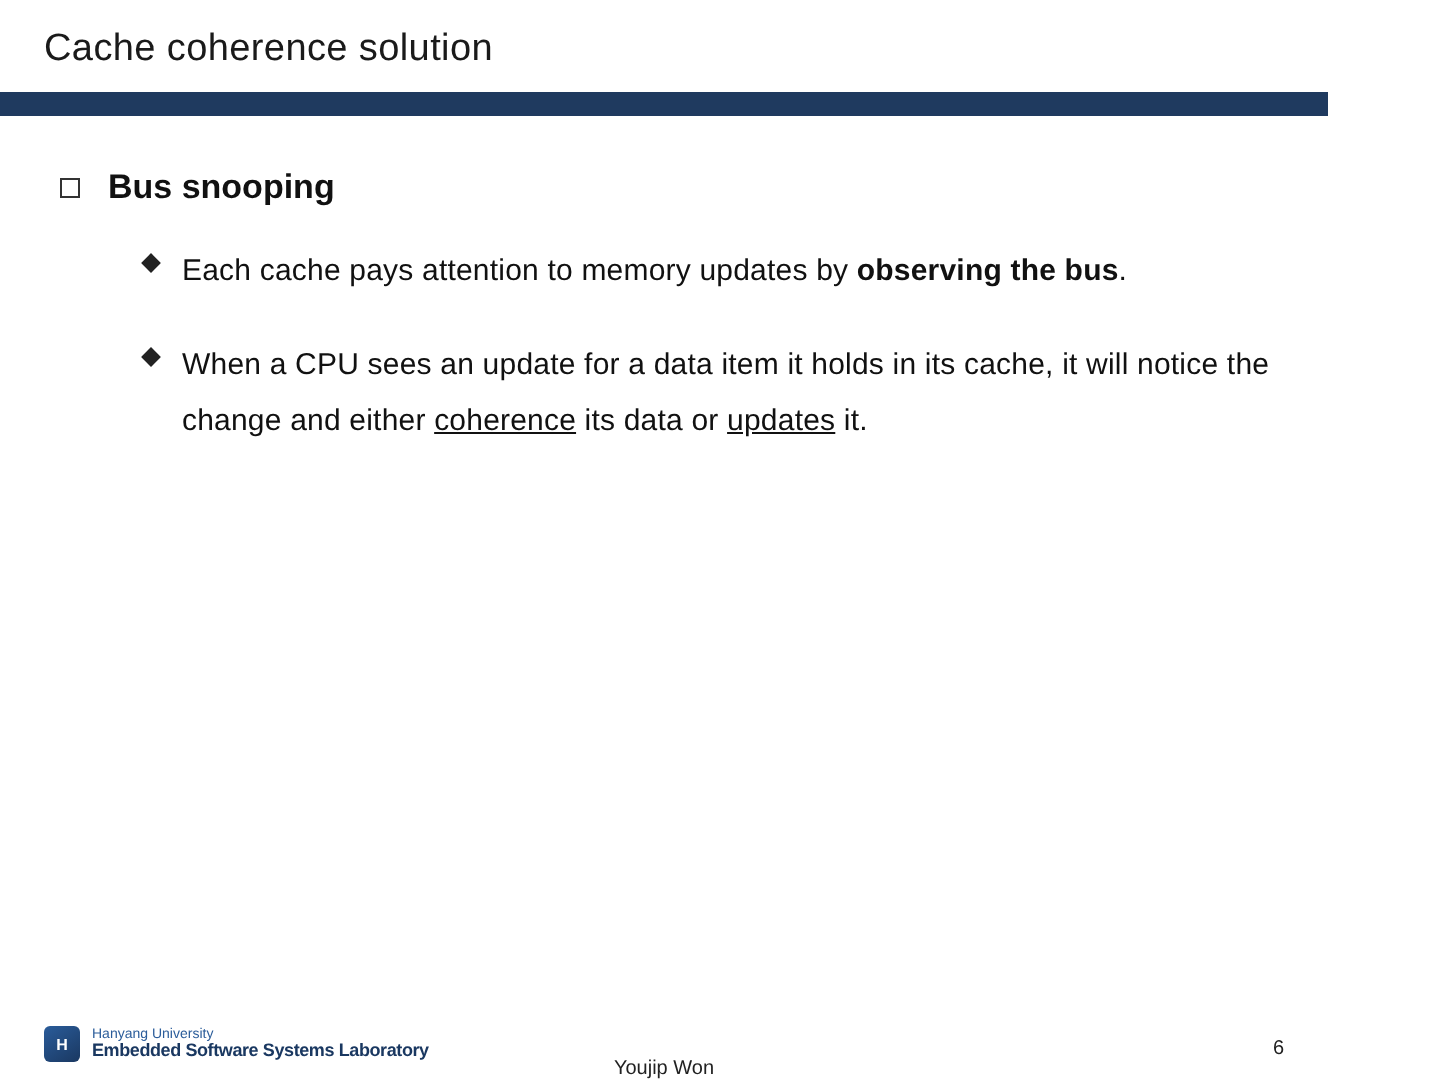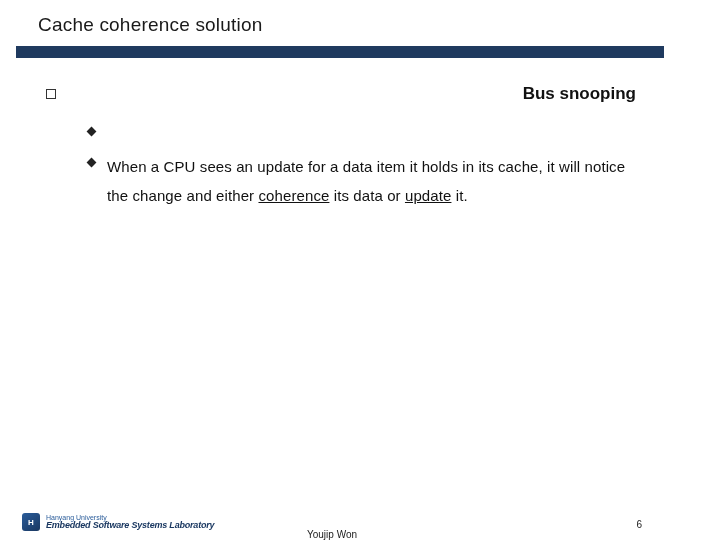--- a/index.html
+++ b/index.html
@@ -1,37 +1,37 @@
 <!DOCTYPE html>
 <html><head>
 <meta charset="utf-8">
 <style>
   * { margin: 0; padding: 0; box-sizing: border-box; }
   html, body { width: 720px; height: 540px; font-family: Arial, Helvetica, sans-serif; background: #fff; color: #111; }
-  .slide { width: 664px; height: 540px; position: relative; padding-left: 16px; }
+  .slide { width: 664px; height: 540px; position: relative; }
   .title-band { padding: 14px 22px 10px 22px; }
   .title-text { font-size: 19px; font-weight: 400; color: #1a1a1a; letter-spacing: 0.2px; }
   .blue-bar { height: 12px; background: #1f3a5f; }
   .content { padding: 26px 28px 0 30px; }
-  .heading-row { display: flex; align-items: center; margin-bottom: 18px; justify-content: space-between; }
+  .heading-row { display: flex; align-items: center; margin-bottom: 18px; }
   .sq-bullet { width: 10px; height: 10px; border: 1.5px solid #333; margin-right: 14px; flex: 0 0 auto; }
   .heading-text { font-size: 17px; font-weight: 600; color: #111; }
   .bullets { padding-left: 42px; }
   .bullet-row { display: flex; align-items: flex-start; margin-bottom: 18px; }
   .diamond { width: 7px; height: 7px; background: #222; transform: rotate(45deg); margin-top: 6px; margin-right: 12px; flex: 0 0 auto; }
   .bullet-text { font-size: 15px; line-height: 1.9; color: #111; letter-spacing: 0.1px; }
   .bold { font-weight: 700; }
   .ul { text-decoration: underline; }
   .footer { position: absolute; left: 0; right: 0; bottom: 0; height: 36px; display: flex; align-items: center; }
   .footer-logo { display: flex; align-items: center; gap: 6px; padding-left: 22px; }
   .logo-mark { width: 18px; height: 18px; border-radius: 3px; background: linear-gradient(145deg,#2a5c9a,#1a3861); display:flex; align-items:center; justify-content:center; }
   .logo-inner { font-size: 8px; color:#fff; font-weight:700; }
   .logo-text { display:flex; flex-direction:column; line-height:1; }
   .logo-line1 { font-size: 7px; color:#2a5c9a; }
-  .logo-line2 { font-size: 9px; font-weight:700; color:#1a3861; letter-spacing:-0.2px;font-style:italic; }
+  .logo-line2 { font-size: 9px; font-weight:700; color:#1a3861; letter-spacing:-0.2px; }
   .footer-center { position:absolute; left:0; right:0; bottom:0; text-align:center; font-size:10px; color:#222; }
   .footer-page { position:absolute; right:22px; bottom:10px; font-size:10px; color:#222; }
 </style>
 </head>
 <body>
 
 <div class="slide">
 
   <div class="title-band">
     <div class="title-text">Cache coherence solution</div>
@@ -41,26 +41,29 @@
   <div class="content">
     <div class="heading-row">
       <span class="sq-bullet"></span>
       <span class="heading-text">Bus snooping</span>
     </div>
 
     <div class="bullets">
 
       <div class="bullet-row">
         <span class="diamond"></span>
+        <div class="bullet-text">
+          <span>Each cache pays attention to memory updates by </span><span class="bold">observing the bus</span><span>.</span>
+        </div>
       </div>
 
       <div class="bullet-row">
         <span class="diamond"></span>
         <div class="bullet-text">
-          <span>When a CPU sees an update for a data item it holds in its cache, it will notice the change and either </span><span class="ul">coherence</span><span> its data or </span><span class="ul">update</span><span> it.</span>
+          <span>When a CPU sees an update for a data item it holds in its cache, it will notice the change and either </span><span class="ul">coherence</span><span> its data or </span><span class="ul">updates</span><span> it.</span>
         </div>
       </div>
 
     </div>
   </div>
 
   <div class="footer">
     <div class="footer-logo">
       <div class="logo-mark">
           <span class="logo-inner">H</span>

